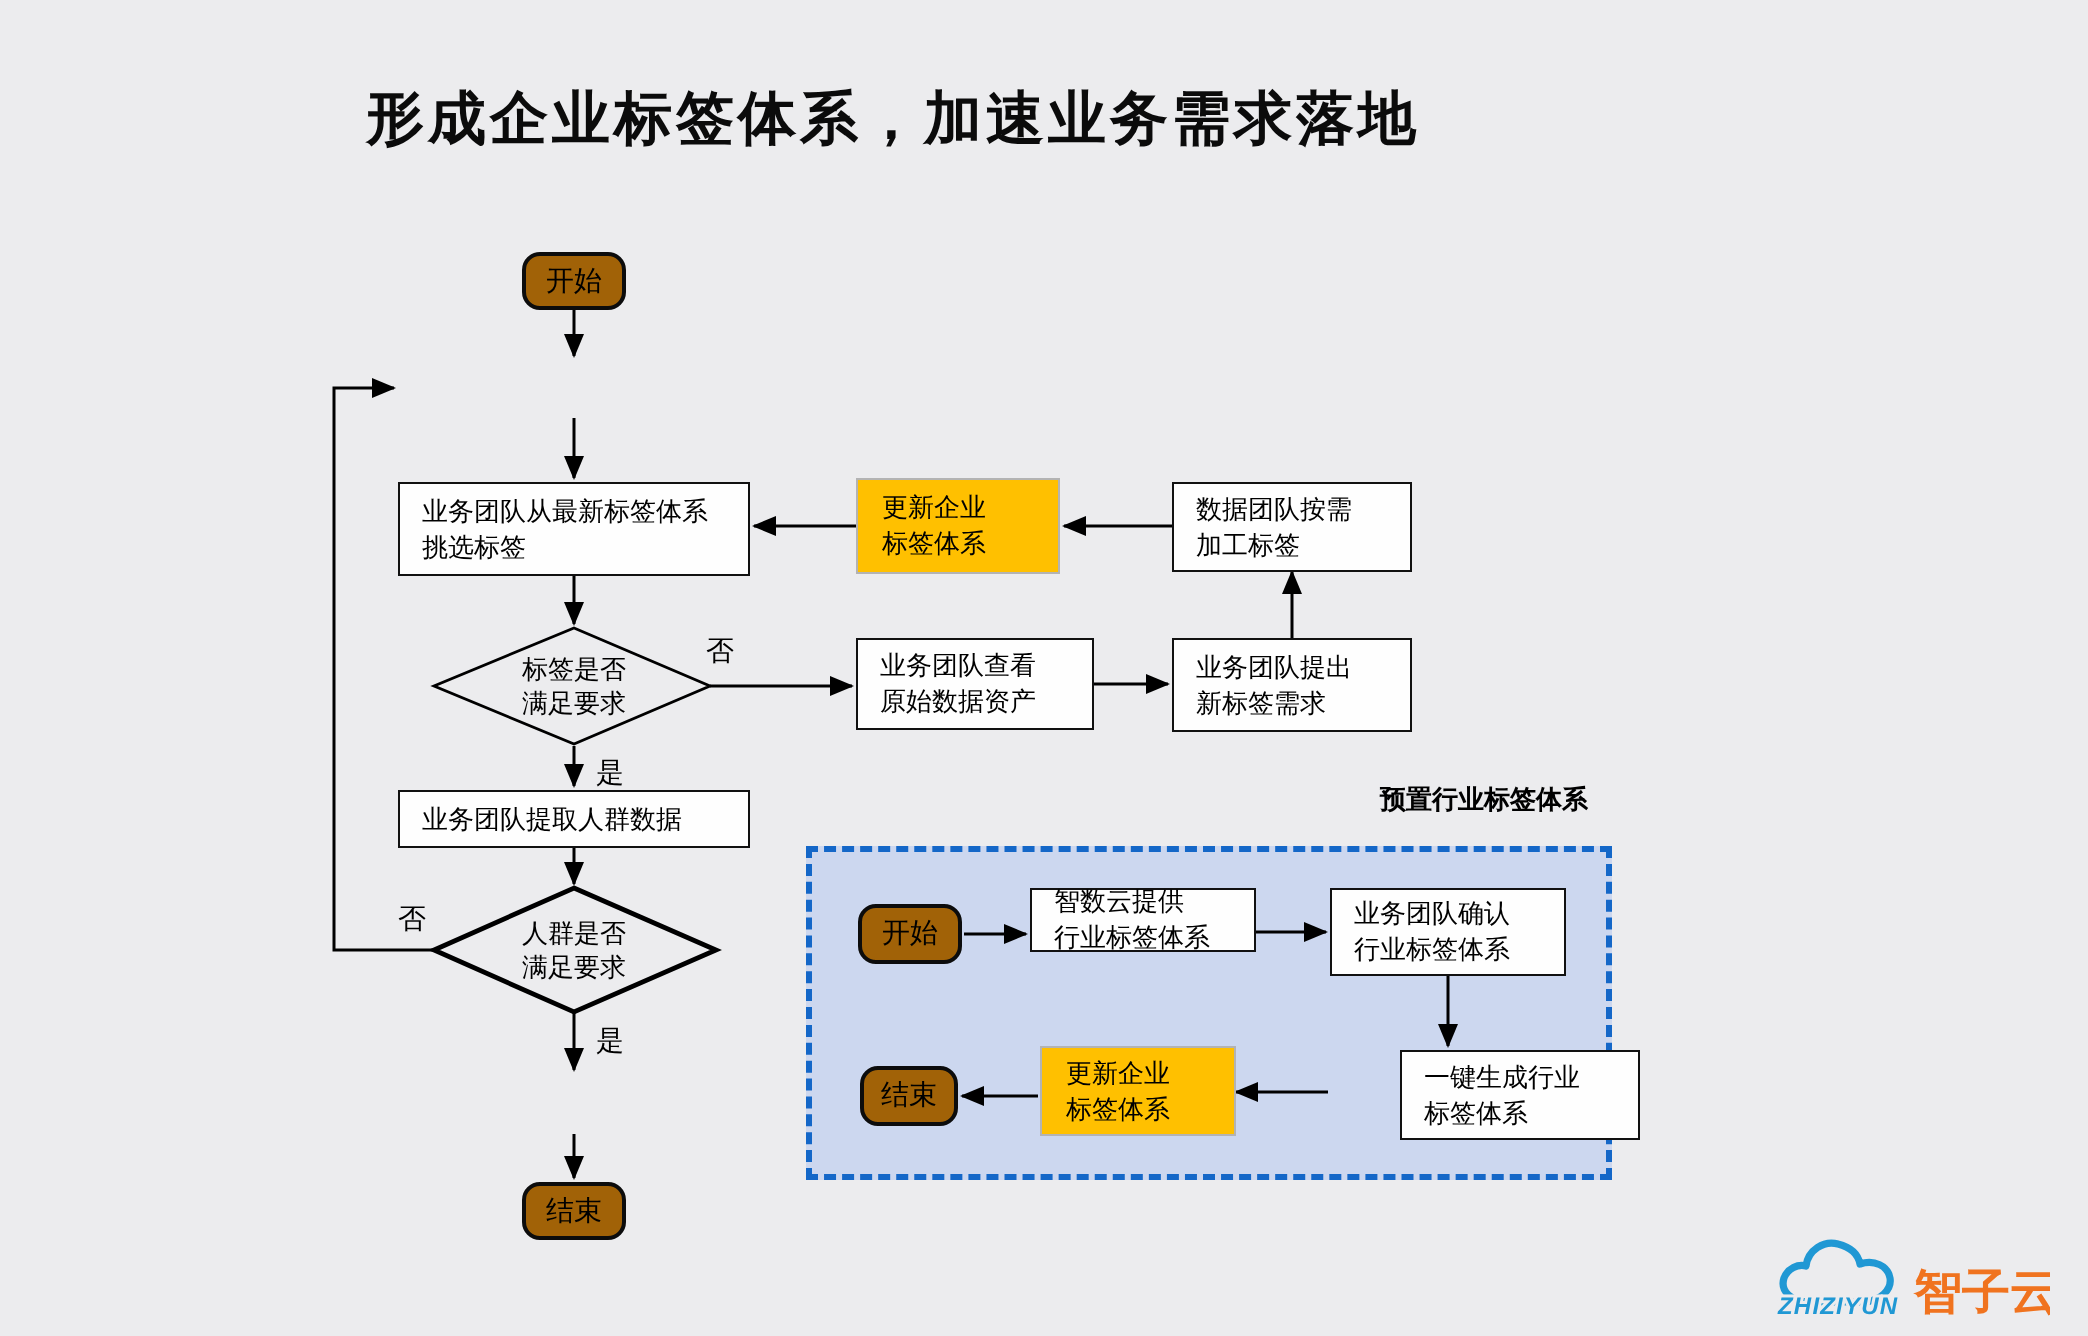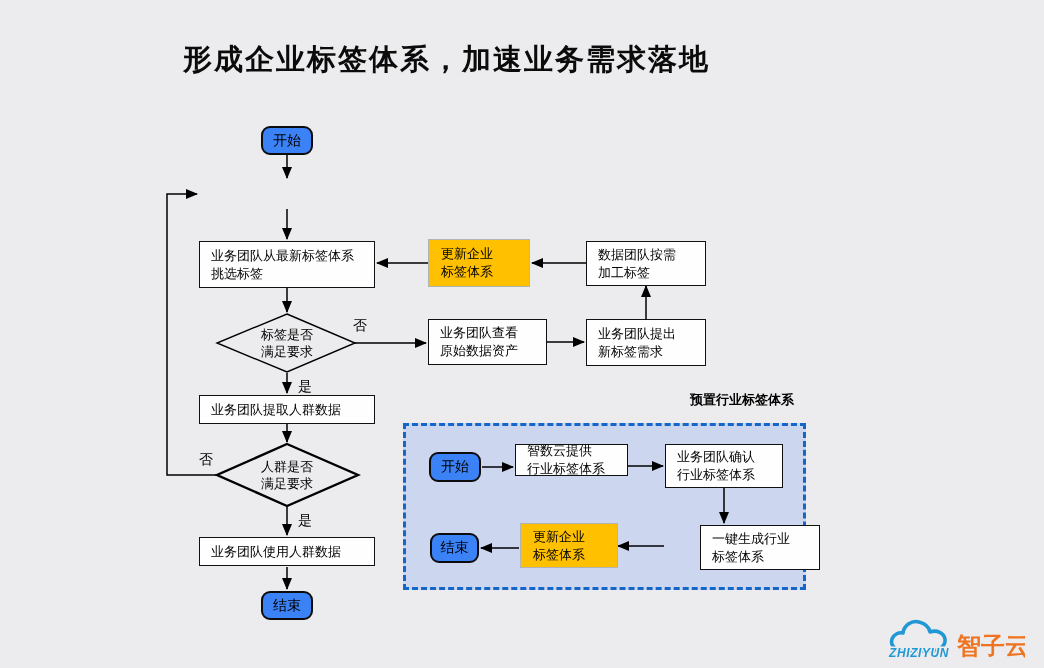--- a/index.html
+++ b/index.html
@@ -40,21 +40,21 @@
     white-space:pre-line;
     z-index:3;
   }
   .node.thick{border-width:1.6px;}
   .orange{
     background:#FFC000;
     border:1px solid #b3b3b3;
     padding-left:12px;
   }
   .terminal{
-    background:#3b82f6;
+    background:#a16207;
     border:2.2px solid #0c0c0c;
     border-radius:9px;
     display:flex;align-items:center;justify-content:center;
     font-size:14px;color:#000;box-sizing:border-box;
     z-index:3;
   }
   .dtext{
     display:flex;flex-direction:column;align-items:center;justify-content:center;
     font-size:13px;line-height:17px;color:#000;text-align:right;
     white-space:pre-line;z-index:3;
@@ -115,21 +115,20 @@
 挑选标签</div>
 
   <div class="abs dtext" style="left:227px;top:317px;width:120px;height:52px;">标签是否
 满足要求</div>
 
   <div class="abs node thick" style="left:199px;top:395px;width:176px;height:29px;">业务团队提取人群数据</div>
 
   <div class="abs dtext" style="left:227px;top:449px;width:120px;height:52px;">人群是否
 满足要求</div>
 
-  <div class="abs node" style="left:199px;top:537px;width:176px;height:29px;">业务团队使用人群数据</div>
 
   <div class="abs terminal" style="left:261px;top:591px;width:52px;height:29px;">结束</div>
 
   <div class="abs branch-label" style="left:353px;top:317px;">否</div>
   <div class="abs branch-label" style="left:298px;top:378px;">是</div>
   <div class="abs branch-label" style="left:199px;top:451px;">否</div>
   <div class="abs branch-label" style="left:298px;top:512px;">是</div>
 
   <div class="abs node orange" style="left:428px;top:239px;width:102px;height:48px;">更新企业
 标签体系</div>

